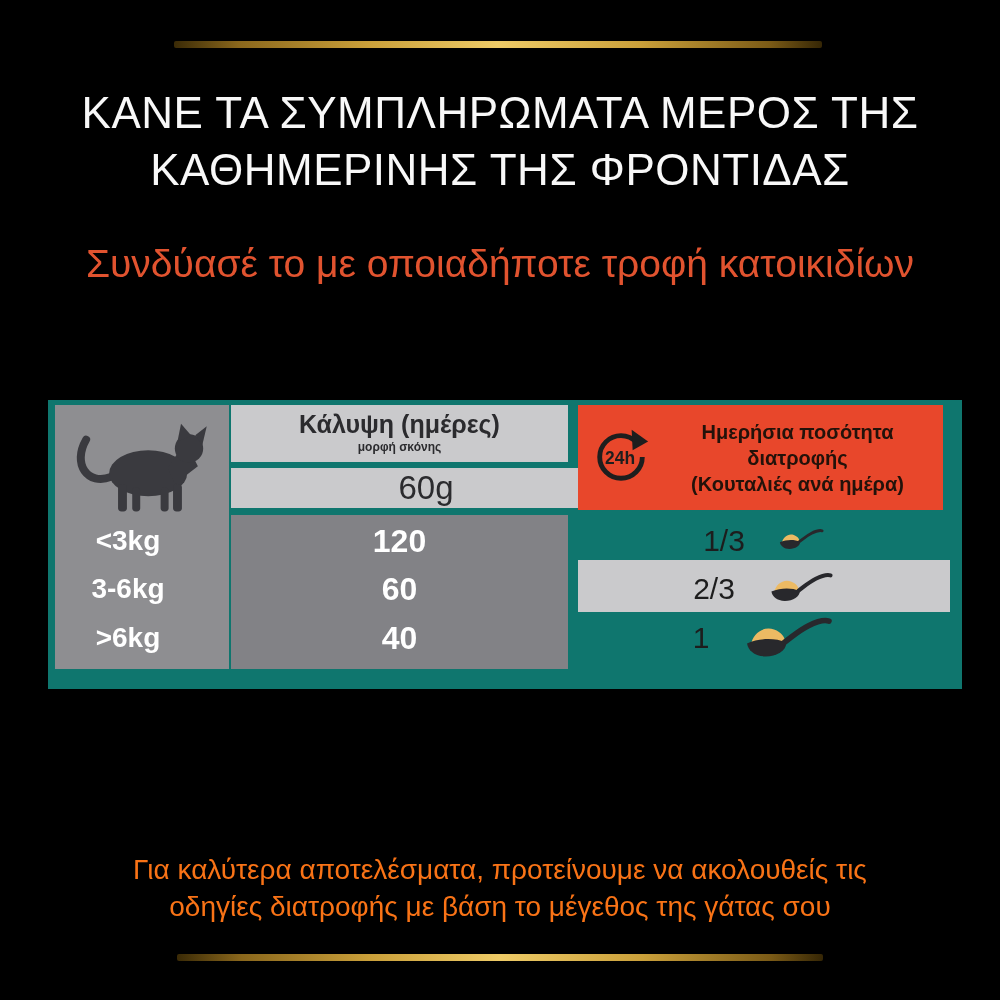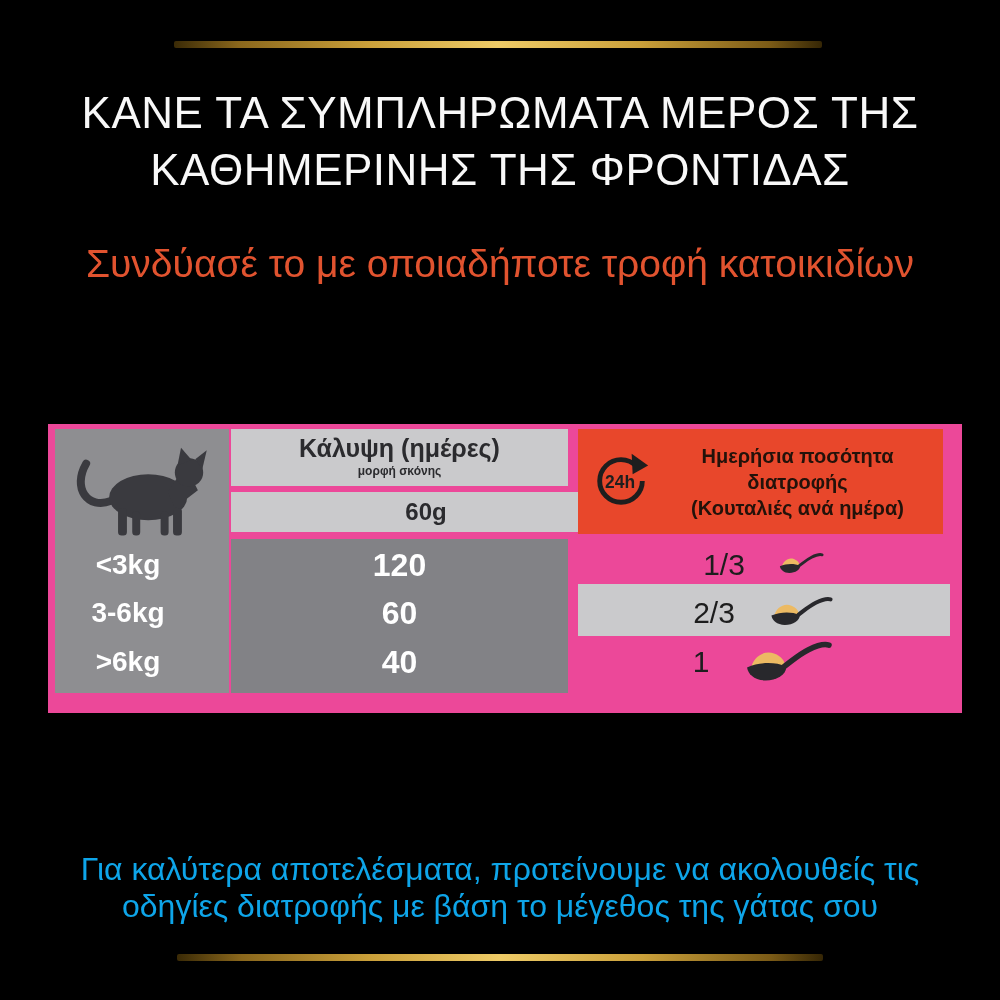--- a/index.html
+++ b/index.html
@@ -17,51 +17,51 @@
   .main-title{
     position:absolute;top:84px;left:0;width:1000px;text-align:center;
     color:#f8f8f8;font-size:44px;line-height:57px;font-weight:400;letter-spacing:0.5px;
     white-space:nowrap;
   }
   .subtitle{
     position:absolute;top:242px;left:0;width:1000px;text-align:center;
     color:#e1532f;font-size:39px;font-weight:400;white-space:nowrap;
   }
 
-  .card{position:absolute;left:48px;top:424px;width:914px;height:289px;background:#ec4899;}
+  .card{position:absolute;left:48px;top:400px;width:914px;height:289px;background:#0f766e;}
   .cell{position:absolute;}
   .left-cell{left:7px;top:5px;width:174px;height:264px;background:#8e8e91;}
   .cat-wrap{position:absolute;left:9px;top:8px;width:156px;height:102px;}
 
   .mid-header{left:183px;top:5px;width:337px;height:57px;background:#cacacc;
     display:flex;flex-direction:column;align-items:center;justify-content:center;}
   .mid-title{font-weight:bold;font-size:25px;color:#2b2b2e;line-height:27px;}
   .mid-sub{font-weight:bold;font-size:12px;color:#2b2b2e;line-height:18px;}
   .mid-serving{left:183px;top:68px;width:390px;height:40px;background:#cacacc;
     display:flex;align-items:center;justify-content:center;
-    font-weight:bold;font-size:24px;color:#2b2b2e;}
+    font-weight:normal;font-size:33px;color:#2b2b2e;}
   .mid-dark{left:183px;top:115px;width:337px;height:154px;background:#828286;}
 
   .red-header{left:530px;top:5px;width:365px;height:105px;background:#e8472b;
     display:flex;align-items:center;}
   .icon-24h{margin-left:12px;flex:0 0 auto;}
   .red-text{flex:1;text-align:center;font-weight:bold;font-size:20px;line-height:26px;
     color:#23120a;}
   .gray-band{left:530px;top:160px;width:372px;height:52px;background:#cacacc;}
 
   .row{position:absolute;height:50px;display:flex;align-items:center;justify-content:center;}
   .r1{top:116px;} .r2{top:164px;} .r3{top:213px;}
   .row-weight{left:7px;width:146px;color:#fff;font-weight:bold;font-size:28px;}
   .row-days{left:183px;width:337px;color:#fff;font-weight:bold;font-size:32px;}
   .row-daily{left:530px;width:372px;color:#1d1d1d;font-weight:normal;font-size:30px;gap:32px;}
   .spoon{flex:0 0 auto;}
 
   .footer-note{
     position:absolute;top:851px;left:0;width:1000px;text-align:center;
-    color:#0ea5e9;font-size:32px;line-height:37px;font-weight:400;
+    color:#f97316;font-size:28px;line-height:37px;font-weight:400;
   }
 </style>
 </head>
 <body>
 
 <div class="gold-bar bar-top"></div>
 
 <div class="main-title">
   <div>ΚΑΝΕ ΤΑ ΣΥΜΠΛΗΡΩΜΑΤΑ ΜΕΡΟΣ ΤΗΣ</div>
   <div>ΚΑΘΗΜΕΡΙΝΗΣ ΤΗΣ ΦΡΟΝΤΙΔΑΣ</div>

